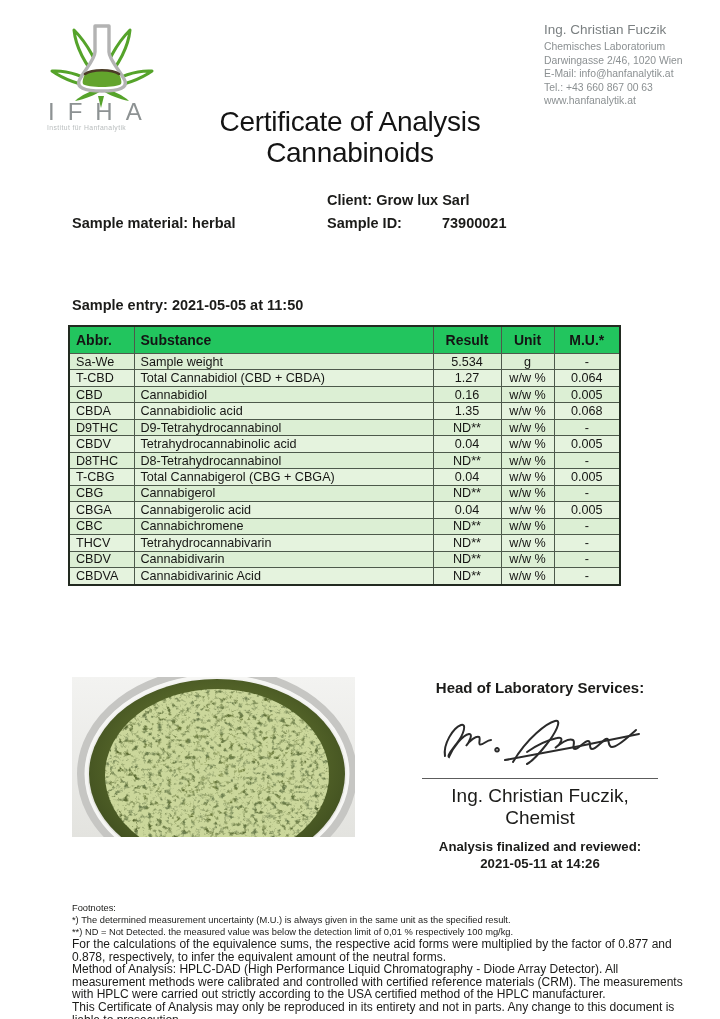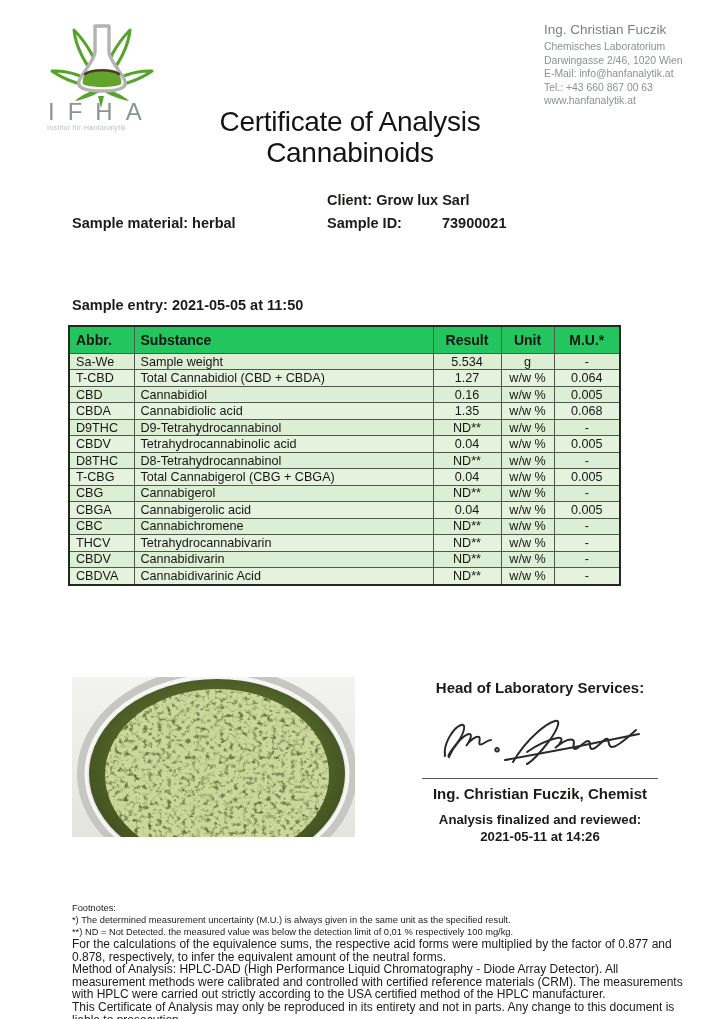--- a/index.html
+++ b/index.html
@@ -46,21 +46,21 @@
   tbody tr:nth-child(even) td{background:#e5f3de;}
   tbody td.c{text-align:center;}
   col.w0{width:65px;} col.w1{width:299px;} col.w2{width:68px;} col.w3{width:53px;} col.w4{width:66px;}
   
   .pic-caption{position:absolute;left:72px;top:649px;}
   .sample-photo{position:absolute;left:72px;top:677px;width:283px;height:160px;}
   .sig-block{position:absolute;left:420px;top:679px;width:240px;text-align:center;}
   .sig-heading{font-size:15px;font-weight:700;}
   .sig-svg{margin-top:14px;}
   .sig-line{border-top:1.6px solid #5c5c5c;margin:2px 2px 6px 2px;}
-  .sig-name{font-size:15px;font-weight:700;}
+  .sig-name{font-size:19px;font-weight:400;}
   .sig-final-label{font-size:13.2px;font-weight:700;margin-top:10px;}
   .sig-final-date{font-size:13.2px;font-weight:700;margin-top:2px;}
   
   .footnotes{position:absolute;left:72px;top:902px;width:612px;color:#1b1b19;}
   .fn-title{font-size:9.3px;line-height:12px;}
   .fn-note{font-size:9.3px;line-height:12px;}
   .fn-par{font-size:12px;line-height:12.6px;}
 </style>
 </head>
 <body>

